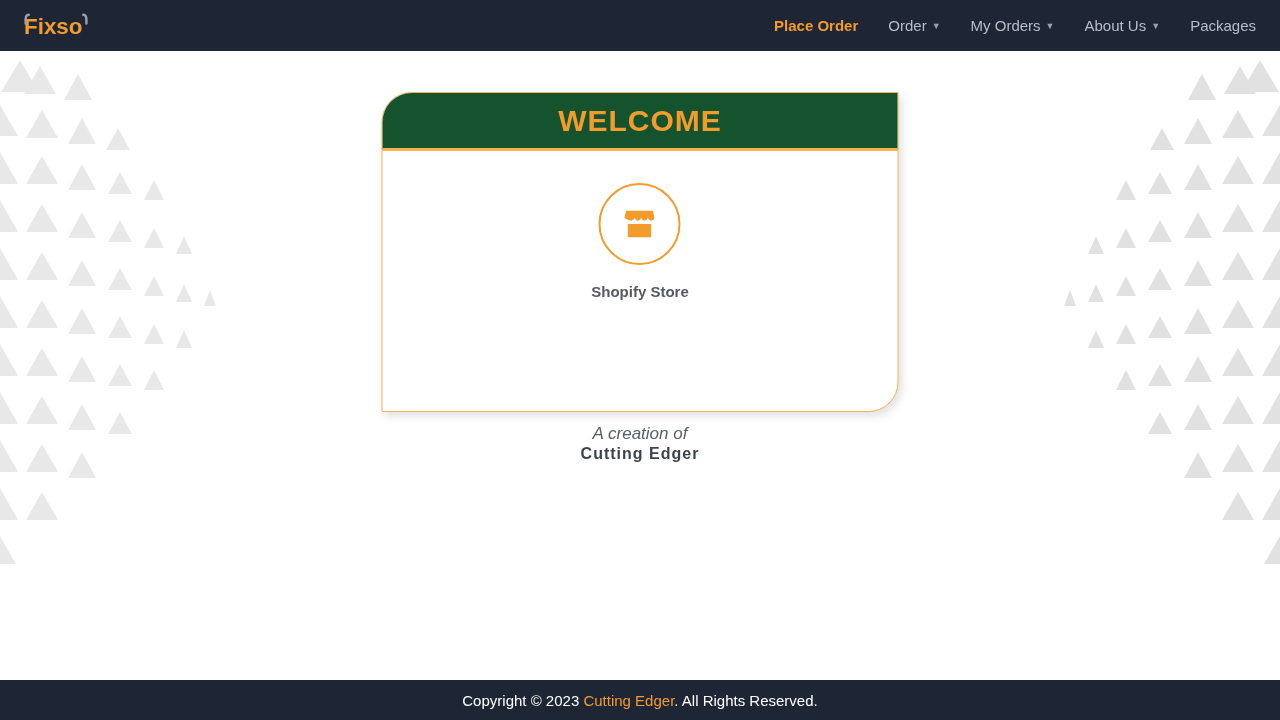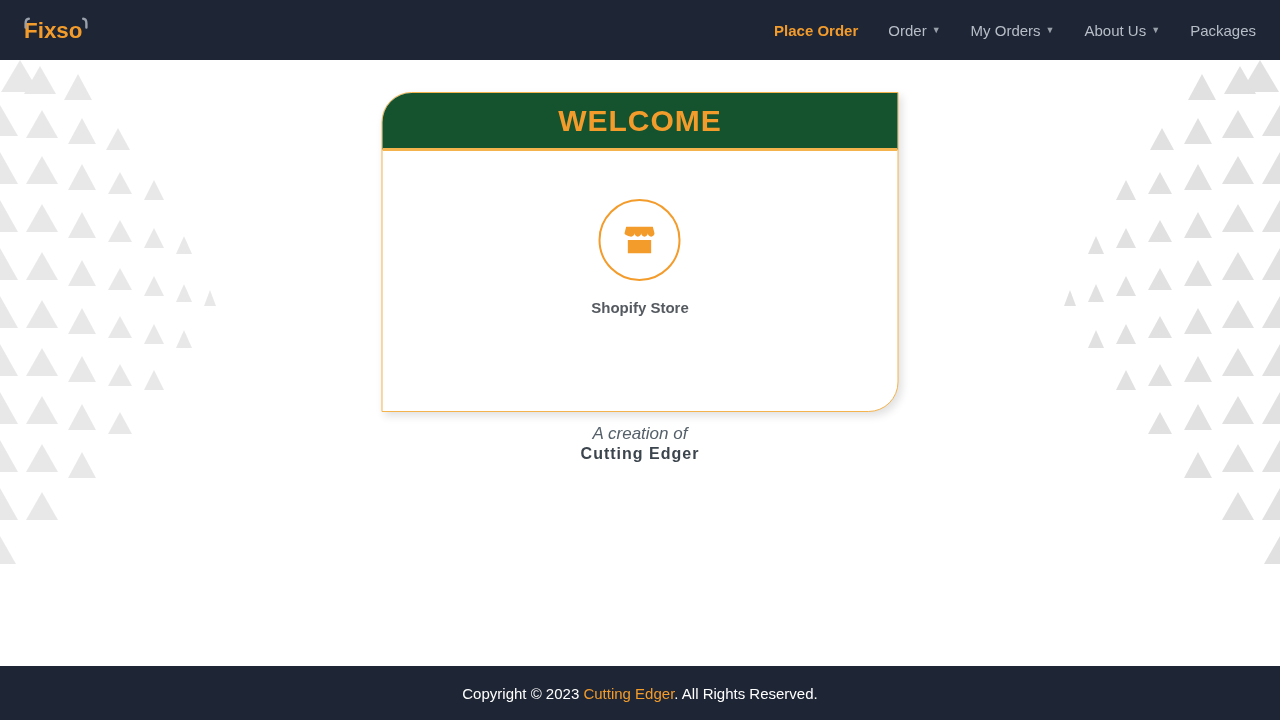--- a/index.html
+++ b/index.html
@@ -1,48 +1,48 @@
 <!DOCTYPE html>
 <html><head>
 <meta charset="utf-8">
 <style>
 *{margin:0;padding:0;box-sizing:border-box}
 body{font-family:"Segoe UI",Arial,sans-serif;background:#fff;width:1280px;height:720px;position:relative;overflow:hidden}
 
 
-.header{background:#1e2534;height:60px;display:flex;align-items:center;justify-content:space-between;padding:8px 24px}
+.header{background:#1e2534;height:51px;display:flex;align-items:center;justify-content:space-between;padding:8px 24px}
 .logo{display:flex;align-items:center}
 .logo svg{height:32px}
 .nav{display:flex;align-items:flex-start;gap:30px}
 .nav-item{color:#b8bec8;font-size:15px;cursor:pointer;display:flex;align-items:center;gap:4px}
 .nav-item.active{color:#f39c2c;font-weight:600}
 .caret{font-size:9px;color:#9aa1ab;margin-left:1px}
 
 
 .tri-bg{position:absolute;top:60px;bottom:40px;width:300px;opacity:0.55;pointer-events:none}
 .tri-left{left:0;transform:scaleX(-1)}
 .tri-right{right:0}
 
 
 .card{position:absolute;left:50%;top:92px;transform:translateX(-50%);width:517px;height:320px;background:#fff;border:1px solid #f4b34d;border-top-left-radius:30px;border-bottom-right-radius:30px;box-shadow:3px 4px 8px rgba(0,0,0,.12)}
 .card-header{background:#14532d;border-bottom:3px solid #f4b34d;height:58px;border-top-left-radius:29px;display:flex;align-items:center;justify-content:center}
 .card-header h1{color:#f39c2c;font-size:30px;font-weight:800;letter-spacing:1px;font-family:"Arial Black","Segoe UI",sans-serif}
-.card-body{display:flex;justify-content:center;gap:90px;padding-top:48px}
+.card-body{display:flex;justify-content:center;gap:90px;padding-top:32px}
 .option{display:flex;flex-direction:column;align-items:center;gap:18px;cursor:pointer}
 .icon-circle{width:82px;height:82px;border:2px solid #f39c2c;border-radius:50%;display:flex;align-items:center;justify-content:center}
 .icon-circle svg{width:40px;height:40px;fill:#f39c2c}
 .option-label{color:#555a60;font-size:15px;font-weight:600}
 
 
 .credit{position:absolute;left:50%;top:424px;transform:translateX(-50%);text-align:center}
 .credit-small{color:#55606a;font-style:italic;font-size:17px}
 .credit-big{color:#3c454d;font-weight:700;font-size:16px;letter-spacing:1px;margin-top:1px}
 
 
-.footer{position:absolute;bottom:0;left:0;right:0;background:#1e2534;height:54px;display:flex;align-items:center;justify-content:center;color:#fff;font-size:15px}
+.footer{position:absolute;bottom:0;left:0;right:0;background:#1e2534;height:40px;display:flex;align-items:center;justify-content:center;color:#fff;font-size:15px}
 .footer a{color:#f39c2c;text-decoration:none}
 </style>
 </head>
 <body>
 
 <div class="header">
   <div class="logo">
     <svg viewBox="0 0 120 40">
       <text x="0" y="30" font-family="Arial Black,Arial" font-size="28" font-weight="900" fill="#f39c2c">Fixso</text>
       <path d="M6 6 Q2 6 2 12 L2 17" stroke="#9aa1ab" stroke-width="3" fill="none" stroke-linecap="round"></path>

